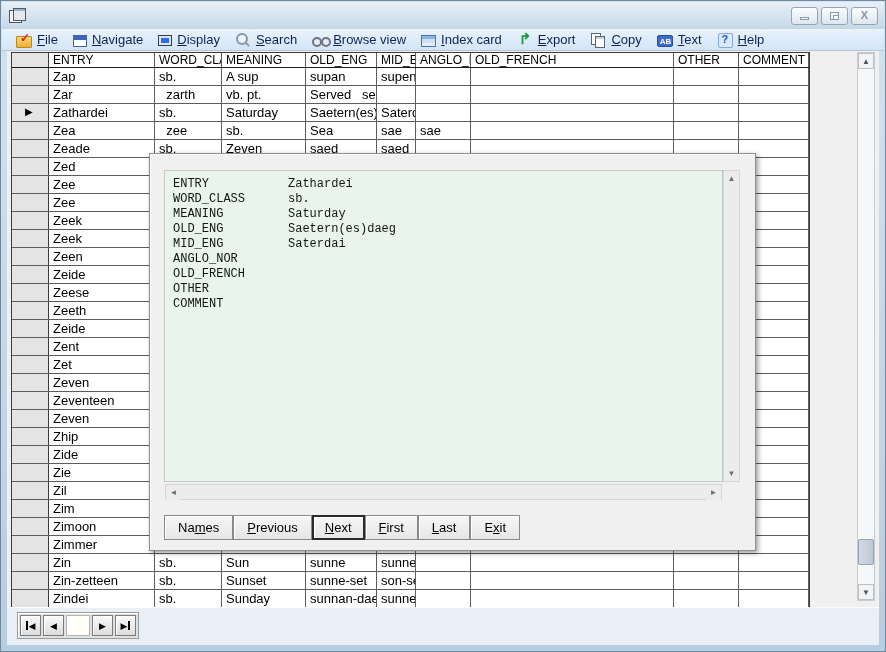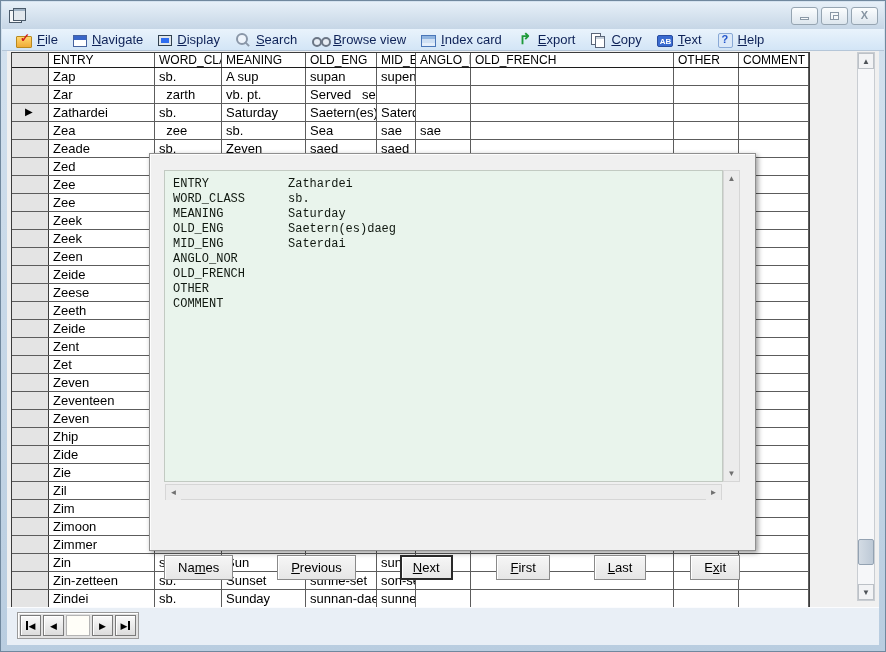--- a/index.html
+++ b/index.html
@@ -115,21 +115,21 @@
   .flabel { width:115px; flex:0 0 auto; }
   .dlg-vscroll { width:17px; height:312px; background:#ececec; border:1px solid #d6d6d6;
     position:relative; }
   .dsb { position:absolute; left:0; width:15px; height:15px; display:flex; align-items:center;
     justify-content:center; font-size:8px; color:#707070; background:#ececec; }
   .dsb.top { top:0; } .dsb.bot { bottom:0; }
   .dlg-hscroll { position:absolute; left:15px; top:330px; width:557px; height:16px;
     background:#ececec; border:1px solid #d6d6d6; }
   .dsb.left { left:0; top:0; } .dsb.right { left:auto; right:0; top:0; }
   .dlg-buttons { position:absolute; left:14px; top:361px; width:576px; height:16px;
-    display:flex; justify-content:space-between;margin-top:40px; }
+    display:flex; justify-content:flex-start; }
   .dbtn { height:25px; padding:0 13px; font-family:"Liberation Sans",sans-serif; font-size:13px;
     color:#000; background:linear-gradient(180deg,#f6f6f6,#e6e6e6);
     border:1px solid #8a8a8a; box-shadow:inset 1px 1px 0 #fff; cursor:default; white-space:nowrap; }
   .dbtn.focused { border:2px solid #2a2a2a; padding:0 11px; }
   .dbtn u { text-decoration:underline; }
 </style>
 </head>
 <body>
 
 <div class="window">

